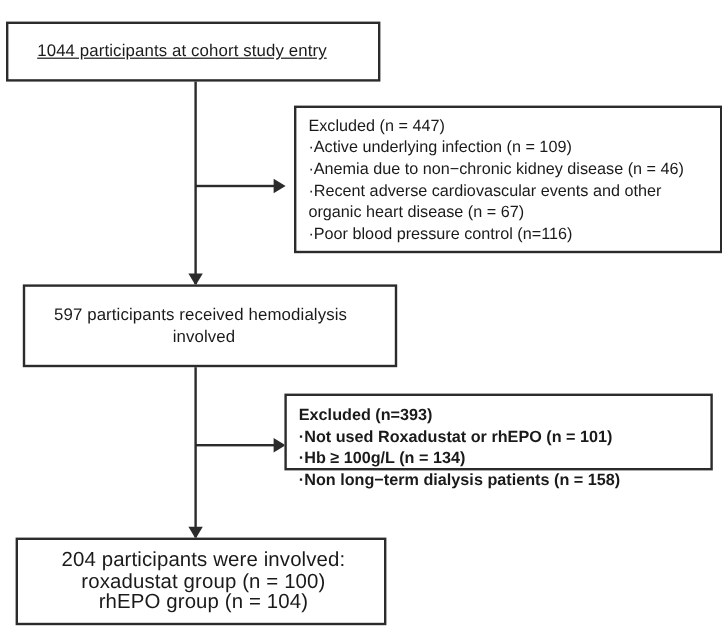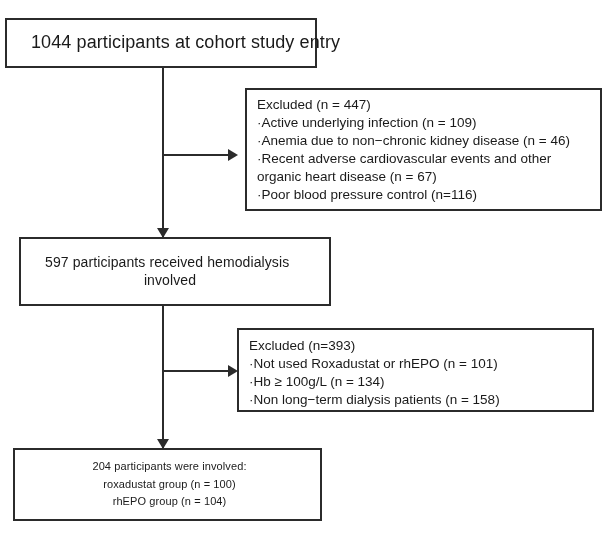--- a/index.html
+++ b/index.html
@@ -33,47 +33,48 @@
     line-height: 17.5px;
     white-space: pre;
     letter-spacing: 0.1px;
   }
 
   
   #box-entry {
     left: 5px;  top: 18px;  width: 312px;  height: 50px;
     padding-left: 24px;
   }
-  #box-entry .node-line { font-size: 18px; }
+  #box-entry .node-line { font-size: 14px; text-decoration: underline; }
 
   #box-hemodialysis {
     left: 5px;  top: 237px;  width: 312px;  height: 69px;
     padding-left: 24px;
     margin-left: 14px;
   }
   #box-hemodialysis .node-line { font-size: 14px; }
   #box-hemodialysis .indent-center { text-align: center; padding-right: 34px; }
 
   #box-involved {
     left: 13px;  top: 448px;  width: 309px;  height: 73px;
     align-items: center;
     padding-left: 4px;
   }
-  #box-involved .node-line { font-size: 11px; text-align: left; }
+  #box-involved .node-line { font-size: 17px; text-align: left; }
 
   
   #box-excluded-1 {
     left: 245px;  top: 88px;  width: 357px;  height: 123px;
     padding: 6px 0 6px 10px;
     justify-content: flex-start;
   }
   #box-excluded-2 {
-    left: 237px;  top: 328px;  width: 357px;  height: 84px;
+    left: 237px;  top: 328px;  width: 357px;  height: 64px;
     padding: 7px 0 6px 10px;
     justify-content: flex-start;
+    font-weight: bold;
   }
   .excluded-line {
     font-size: 13.5px;
     line-height: 18px;
     white-space: pre;
   }
 
   
   .vline, .hline {
     position: absolute;

